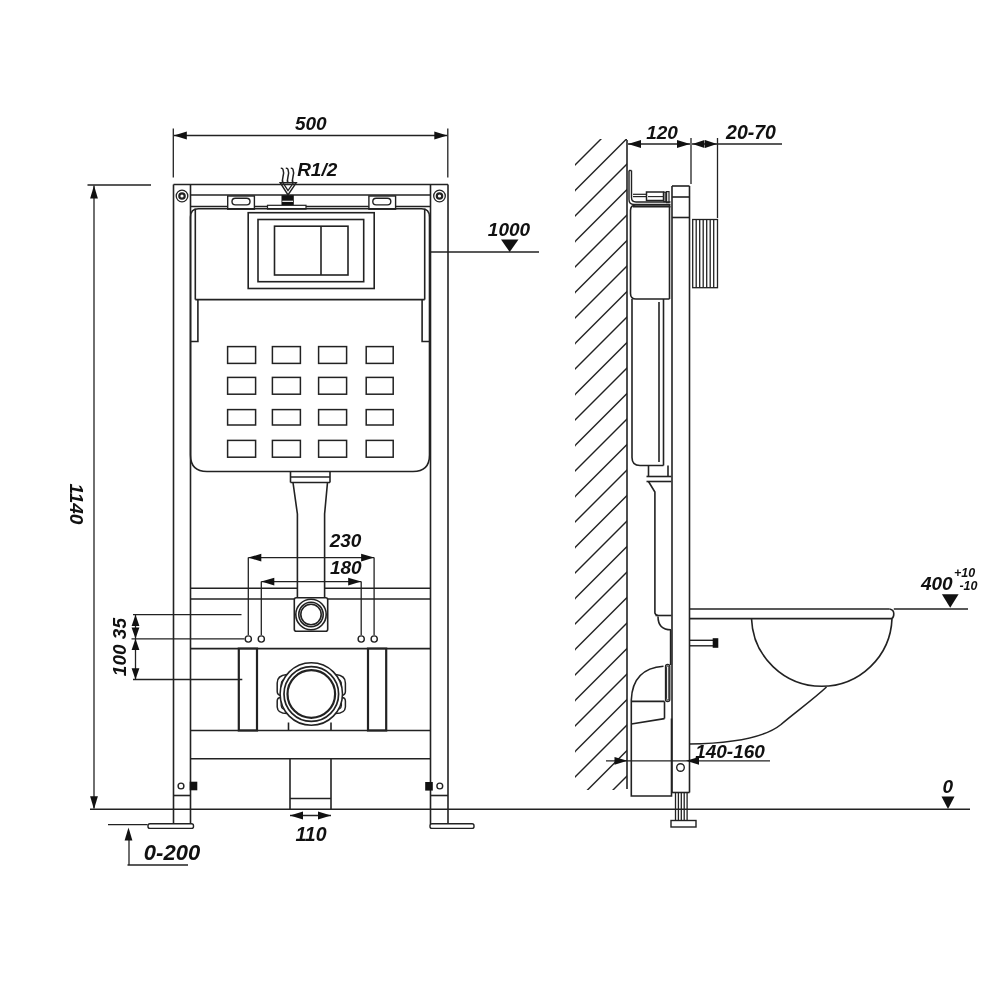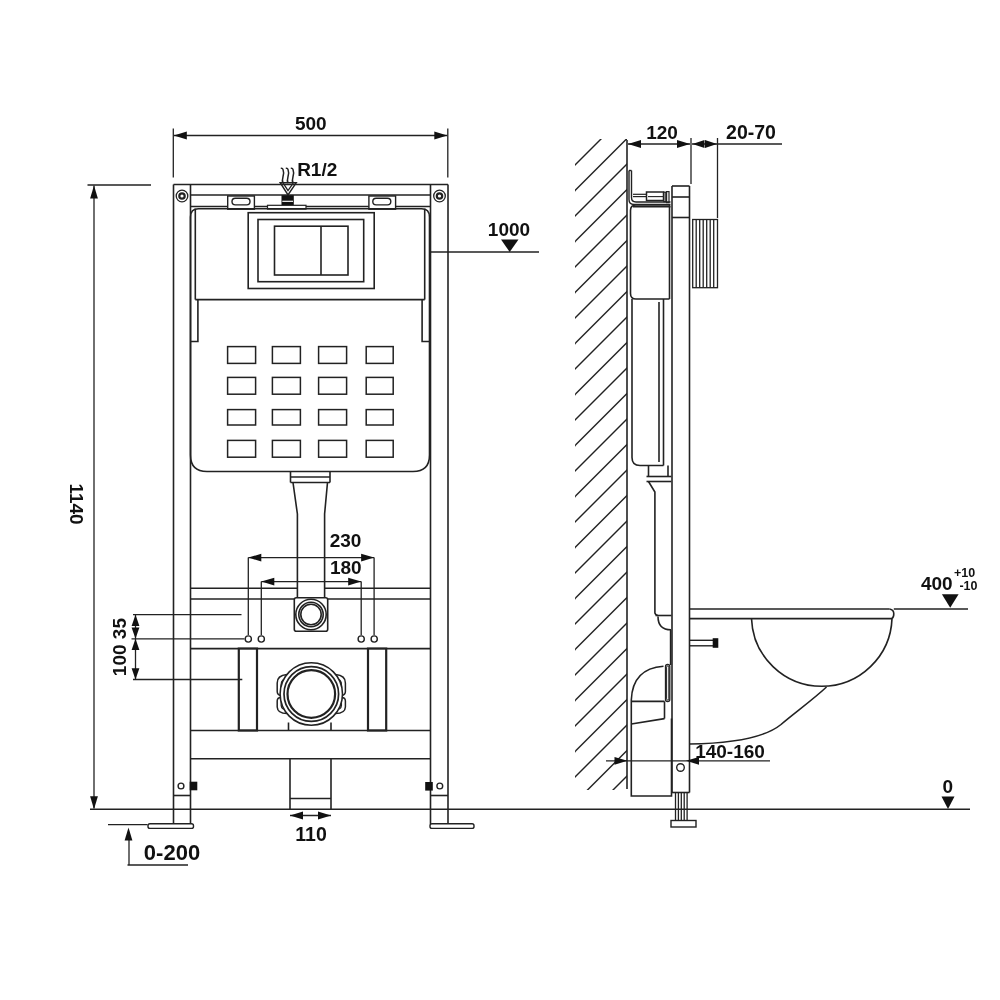--- a/index.html
+++ b/index.html
@@ -1,16 +1,16 @@
 <!DOCTYPE html>
 <html><head>
 <meta charset="utf-8">
 <style>
   html,body{margin:0;padding:0;background:#ffffff;}
-  .wrap{width:968px;height:1000px;position:relative;background:#ffffff;filter:grayscale(1);}
+  .wrap{width:968px;height:1000px;position:relative;background:#ffffff;filter:grayscale(1);font-style:italic;}
   svg{position:absolute;top:0;left:0;}
   text{font-family:"Liberation Sans", sans-serif;font-weight:bold;fill:#111;-webkit-font-smoothing:antialiased;}
 </style>
 </head>
 <body>
 <div class="wrap">
 <svg width="1000" height="1000" viewBox="0 0 1000 1000">
 <defs>
 <clipPath id="wallclip">
           <rect x="575" y="139" width="52" height="651"></rect>

